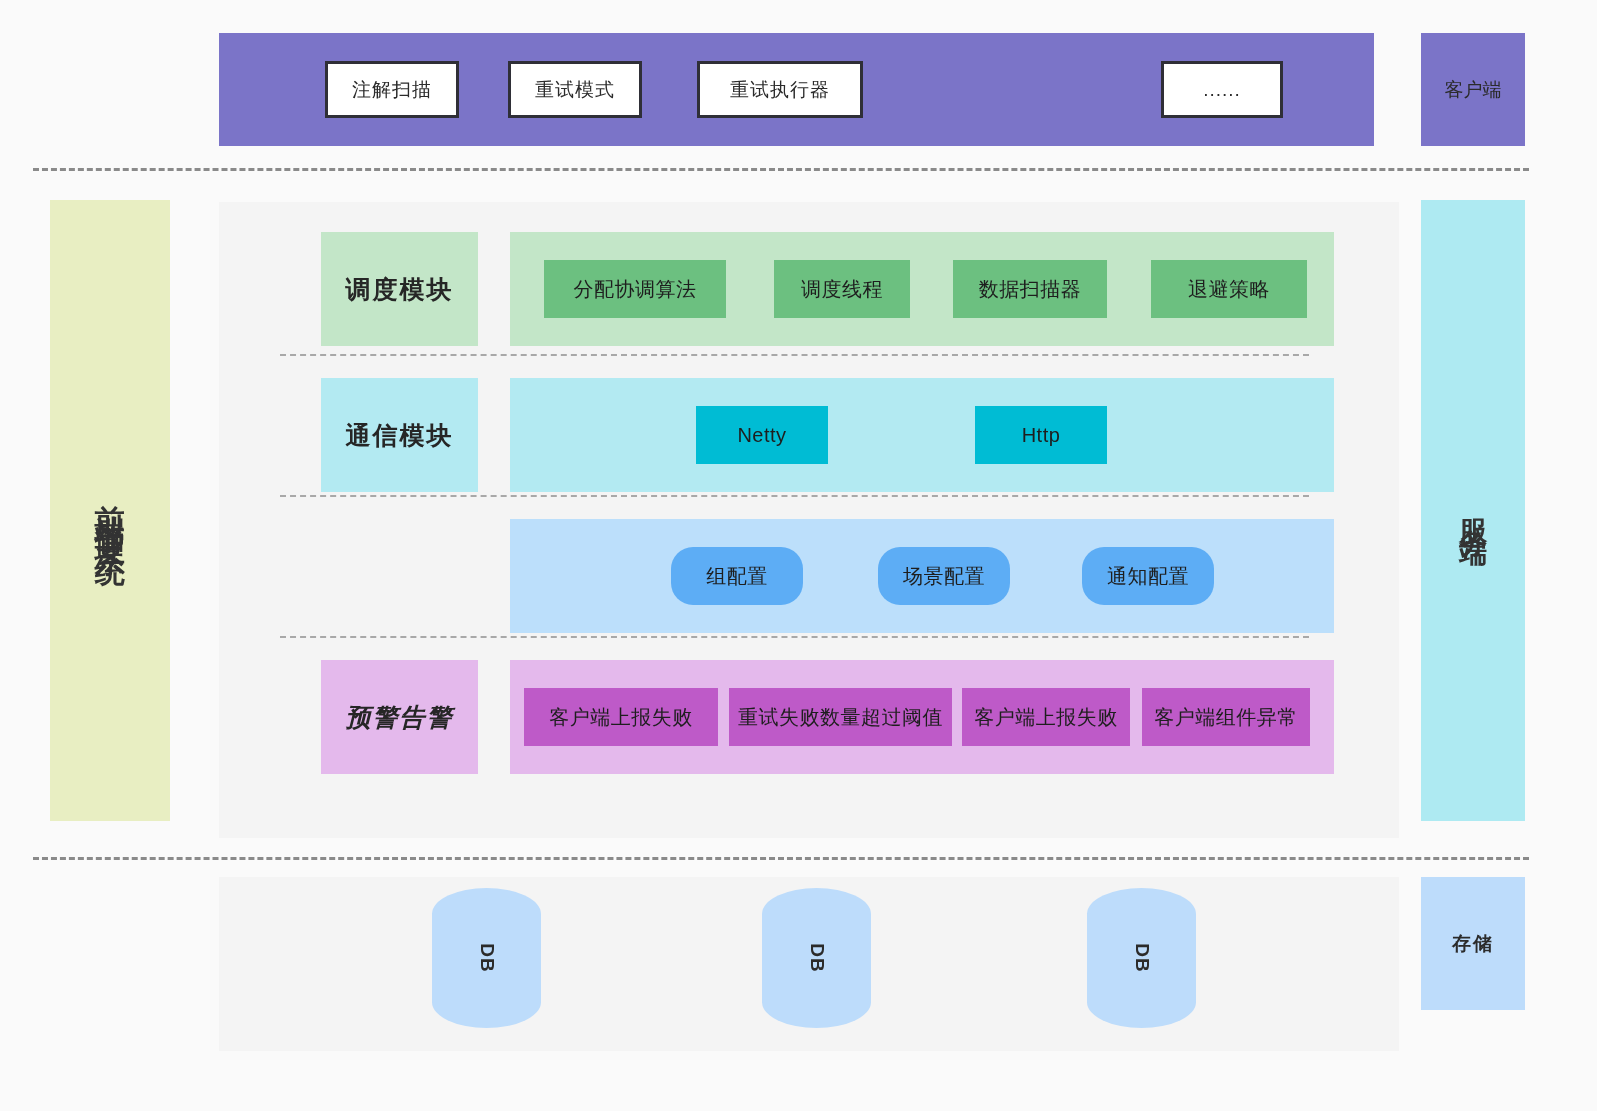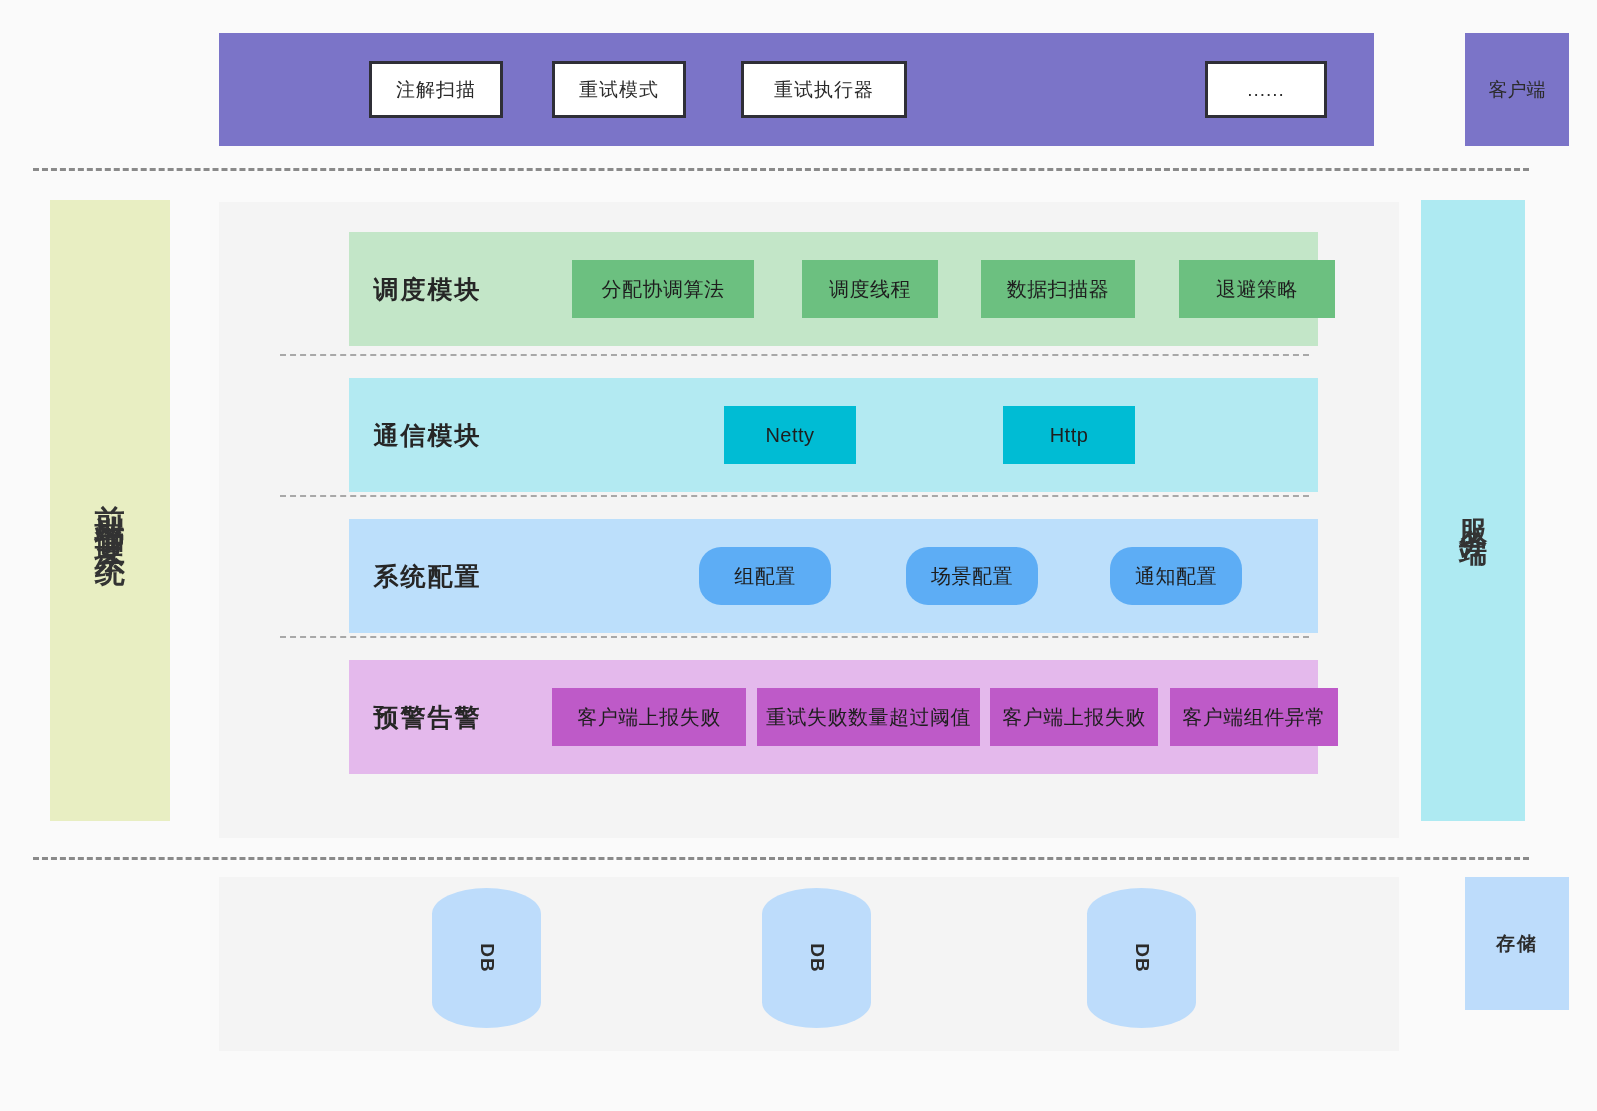--- a/index.html
+++ b/index.html
@@ -24,21 +24,20 @@
   }
 
   
   .abs { position: absolute; }
   .center {
     display: flex;
     align-items: center;
     justify-content: center;
     text-align: center;
     box-sizing: border-box;
-    margin-left: 44px;
   }
   .dashed-h {
     position: absolute;
     height: 0;
     border-top: 3px dashed #8a8a8a;
   }
 
   
   #client-band {
     left: 219px;
@@ -109,21 +108,21 @@
   
   #server-panel {
     left: 219px;
     top: 202px;
     width: 1180px;
     height: 636px;
     background: #f4f4f4;
   }
   .module-row {
     position: absolute;
-    left: 0;
+    left: 16px;
     width: 100%;
     height: 82px;
   }
   .module-label {
     position: absolute;
     left: 86px;
     top: 0;
     width: 157px;
     height: 114px;
     font-size: 25px;
@@ -253,32 +252,31 @@
       <div class="module-label center" style="background: rgb(179, 234, 242);">通信模块</div>
       <div class="module-band" style="background: rgb(179, 234, 242);">
         <div class="module-chip center" style="left: 186px; width: 132px; background: rgb(0, 188, 212);">Netty</div>
         <div class="module-chip center" style="left: 465px; width: 132px; background: rgb(0, 188, 212);">Http</div>
       </div>
     </div>
 
     <div class="row-sep" style="top:293px"></div>
 
     <div class="module-row r-conf" style="top:317px">
-      <div class="module-label center" style="background: rgb(188, 223, 251);">系统配置</div>
       <div class="module-band" style="background: rgb(188, 223, 251);">
         <div class="module-chip center" style="left: 161px; width: 132px; background: rgb(93, 173, 245);">组配置</div>
         <div class="module-chip center" style="left: 368px; width: 132px; background: rgb(93, 173, 245);">场景配置</div>
         <div class="module-chip center" style="left: 572px; width: 132px; background: rgb(93, 173, 245);">通知配置</div>
       </div>
     </div>
 
     <div class="row-sep" style="top:434px"></div>
 
     <div class="module-row r-alert" style="top:458px">
-      <div class="module-label center" style="background: rgb(228, 185, 236);">预警告警</div>
+      <div class="module-label center" style="background: rgb(228, 185, 236); font-style: italic;">预警告警</div>
       <div class="module-band" style="background: rgb(228, 185, 236);">
         <div class="module-chip center" style="left: 14px; width: 194px; background: rgb(190, 90, 200);">客户端上报失败</div>
         <div class="module-chip center" style="left: 219px; width: 223px; background: rgb(190, 90, 200);">重试失败数量超过阈值</div>
         <div class="module-chip center" style="left: 452px; width: 168px; background: rgb(190, 90, 200);">客户端上报失败</div>
         <div class="module-chip center" style="left: 632px; width: 168px; background: rgb(190, 90, 200);">客户端组件异常</div>
       </div>
     </div>
 
   </div>
 

